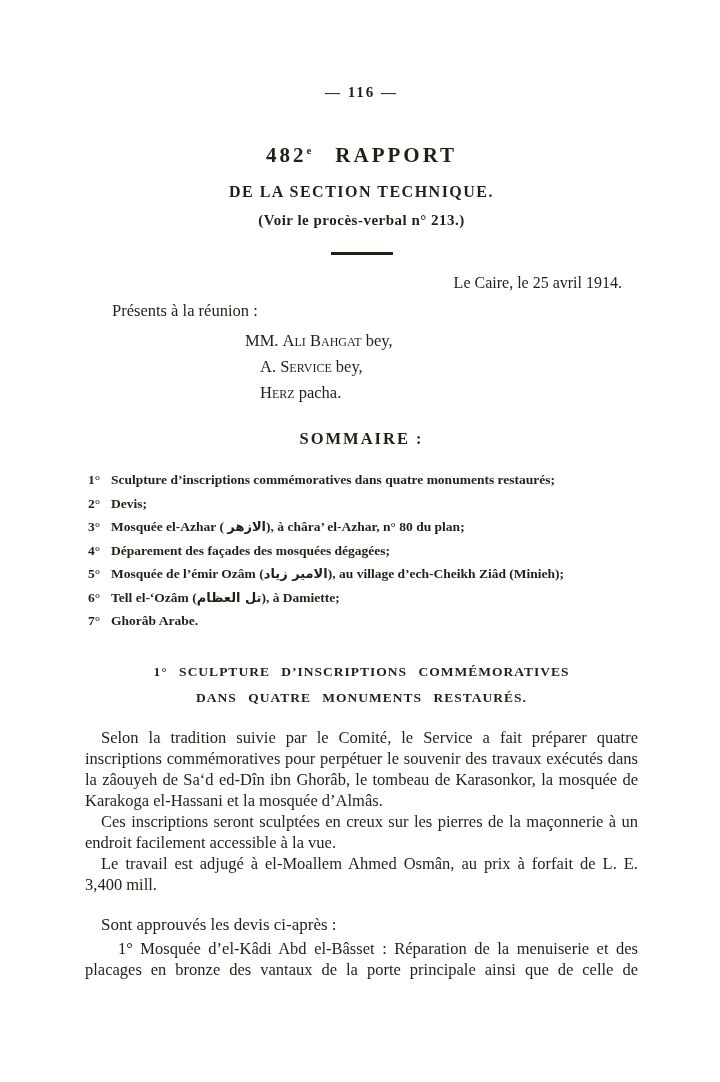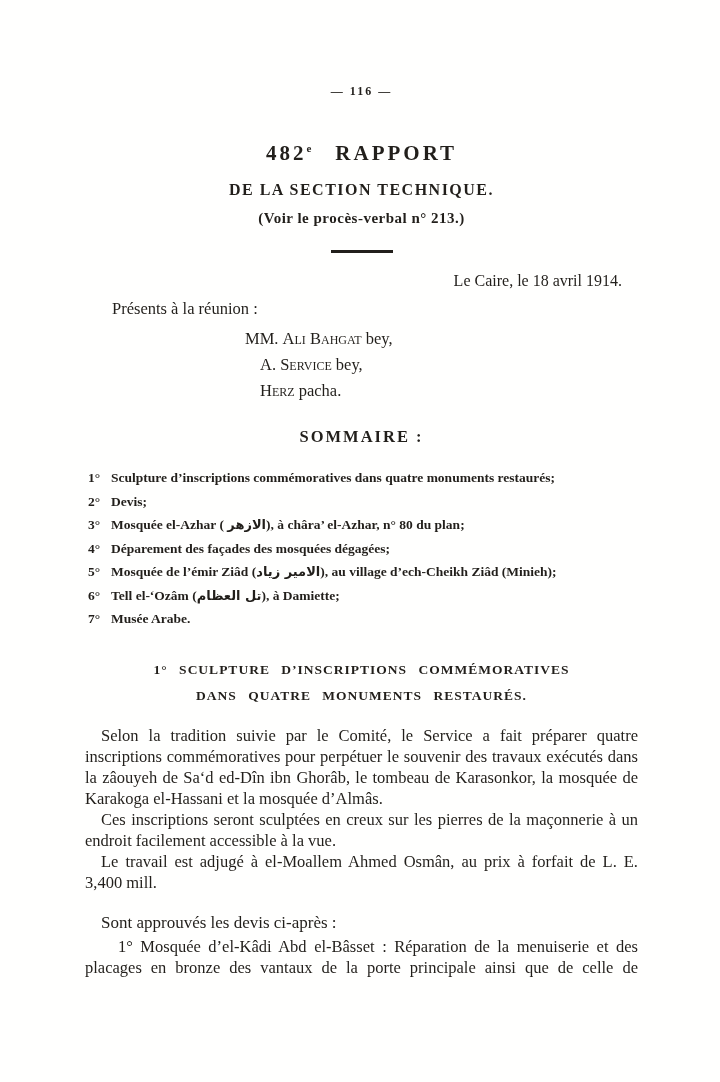--- a/index.html
+++ b/index.html
@@ -11,21 +11,21 @@
     color: #221f1b;
     font-family: "Liberation Serif", serif;
     overflow: hidden;
     box-sizing: border-box;
   }
   .content { padding: 84px 82px 0 85px; }
 
   .page-number {
     text-align: center;
     font-weight: bold;
-    font-size: 12px;
+    font-size: 15px;
     letter-spacing: 2px;
   }
 
   .report-title {
     margin-top: 42px;
     text-align: center;
     font-weight: bold;
     font-size: 21px;
     letter-spacing: 3px;
   }
@@ -144,21 +144,21 @@
     <div class="page-number">— 116 —</div>
 
     <div class="report-title"><span>482</span><sup>e</sup><span class="title-word">RAPPORT</span></div>
 
     <div class="report-subtitle">DE LA SECTION TECHNIQUE.</div>
 
     <div class="reference-note">(Voir le procès-verbal n° 213.)</div>
 
     <div class="divider-rule"></div>
 
-    <div class="dateline">Le Caire, le 18 avril 1914.</div>
+    <div class="dateline">Le Caire, le 25 avril 1914.</div>
 
     <div class="attendance-label">Présents à la réunion :</div>
 
     <div class="attendees">
       <div><span>MM. </span><span class="sc">Ali Bahgat</span><span> bey,</span></div>
       <div class="row-indent"><span>A. </span><span class="sc">Service</span><span> bey,</span></div>
       <div class="row-indent"><span></span><span class="sc">Herz</span><span> pacha.</span></div>
     </div>
 
     <div class="sommaire-heading">SOMMAIRE :</div>
@@ -175,29 +175,29 @@
       <li>
           <span class="num">3°</span>
           <span><span>Mosquée el-Azhar ( </span><span class="arabic">الازهر</span><span>), à châra’ el-Azhar, n° 80 du plan;</span></span>
         </li>
       <li>
           <span class="num">4°</span>
           <span>Déparement des façades des mosquées dégagées;</span>
         </li>
       <li>
           <span class="num">5°</span>
-          <span><span>Mosquée de l’émir Ziâd (</span><span class="arabic">الامير زياد</span><span>), au village d’ech-Cheikh Ziâd (Minieh);</span></span>
+          <span><span>Mosquée de l’émir Ozâm (</span><span class="arabic">الامير زياد</span><span>), au village d’ech-Cheikh Ziâd (Minieh);</span></span>
         </li>
       <li>
           <span class="num">6°</span>
           <span><span>Tell el-‘Ozâm (</span><span class="arabic">تل العظام</span><span>), à Damiette;</span></span>
         </li>
       <li>
           <span class="num">7°</span>
-          <span>Musée Arabe.</span>
+          <span>Ghorâb Arabe.</span>
         </li>
     </ul>
 
     <div class="section-heading">
       <div>1° SCULPTURE D’INSCRIPTIONS COMMÉMORATIVES</div>
       <div>DANS QUATRE MONUMENTS RESTAURÉS.</div>
     </div>
 
     <p class="body-para first-para">Selon la tradition suivie par le Comité, le Service a fait préparer quatre inscriptions commémoratives pour perpétuer le souvenir des travaux exécutés dans la zâouyeh de Sa‘d ed-Dîn ibn Ghorâb, le tombeau de Karasonkor, la mosquée de Karakoga el-Hassani et la mosquée d’Almâs.</p>
     <p class="body-para">Ces inscriptions seront sculptées en creux sur les pierres de la maçonnerie à un endroit facilement accessible à la vue.</p>

